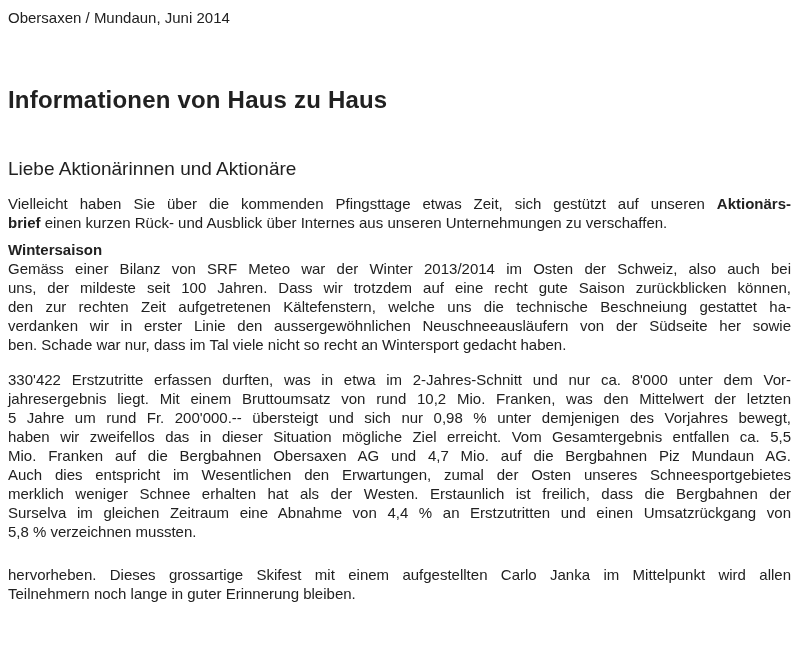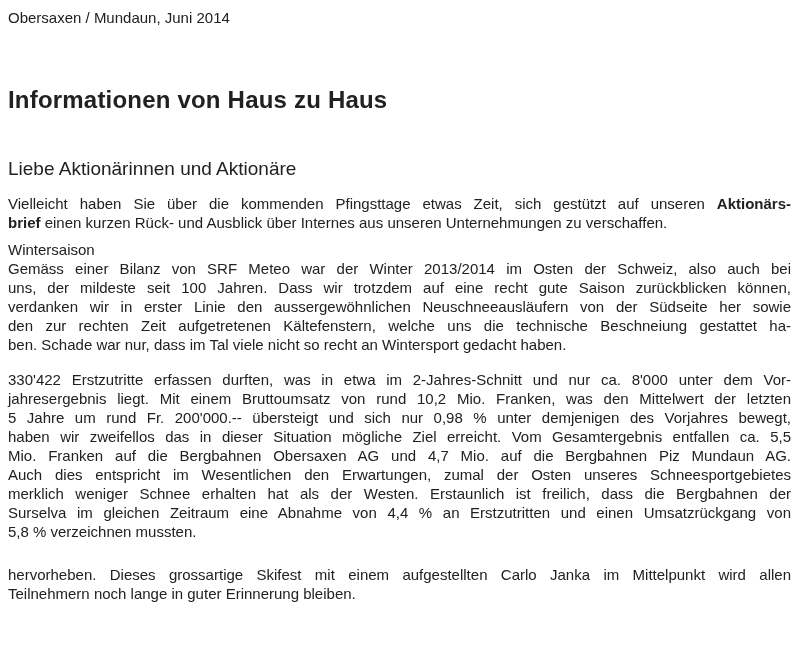--- a/index.html
+++ b/index.html
@@ -37,21 +37,21 @@
     line-height: 19px;
     margin: 0 0 16px 0;
   }
   .paragraph {
     font-size: 15px;
     line-height: 19px;
     margin: 0;
   }
   .section-heading {
     font-size: 15px;
-    font-weight: normal;
+    font-weight: bold;
     line-height: 19px;
     margin: 0;
   }
   
   .body-blocks > :nth-child(1) { margin-bottom: 8px; } 
   .body-blocks > :nth-child(2) { margin-bottom: 0; }    
   .body-blocks > :nth-child(3) { margin-bottom: 16px; } 
   .body-blocks > :nth-child(4) { margin-bottom: 24px; } 
   .body-blocks > :nth-child(5) { margin-bottom: 0; }    
 
@@ -77,22 +77,22 @@
 
   <main class="body-blocks">
       <div class="paragraph">
         <div class="line"><span>Vielleicht haben Sie über die kommenden Pfingsttage etwas Zeit, sich gestützt auf unseren </span><span class="bold">Aktionärs-</span></div>
         <div class="line line-last"><span class="bold">brief</span><span> einen kurzen Rück- und Ausblick über Internes aus unseren Unternehmungen zu verschaffen.</span></div>
       </div>
       <h2 class="section-heading">Wintersaison</h2>
       <div class="paragraph">
         <div class="line"><span>Gemäss einer Bilanz von SRF Meteo war der Winter 2013/2014 im Osten der Schweiz, also auch bei</span></div>
         <div class="line"><span>uns, der mildeste seit 100 Jahren. Dass wir trotzdem auf eine recht gute Saison zurückblicken können,</span></div>
+        <div class="line"><span>den zur rechten Zeit aufgetretenen Kältefenstern, welche uns die technische Beschneiung gestattet ha-</span></div>
         <div class="line"><span>verdanken wir in erster Linie den aussergewöhnlichen Neuschneeausläufern von der Südseite her sowie</span></div>
-        <div class="line"><span>den zur rechten Zeit aufgetretenen Kältefenstern, welche uns die technische Beschneiung gestattet ha-</span></div>
         <div class="line line-last"><span>ben. Schade war nur, dass im Tal viele nicht so recht an Wintersport gedacht haben.</span></div>
       </div>
       <div class="paragraph">
         <div class="line"><span>330'422 Erstzutritte erfassen durften, was in etwa im 2-Jahres-Schnitt und nur ca. 8'000 unter dem Vor-</span></div>
         <div class="line"><span>jahresergebnis liegt. Mit einem Bruttoumsatz von rund 10,2 Mio. Franken, was den Mittelwert der letzten</span></div>
         <div class="line"><span>5 Jahre um rund Fr. 200'000.-- übersteigt und sich nur 0,98 % unter demjenigen des Vorjahres bewegt,</span></div>
         <div class="line"><span>haben wir zweifellos das in dieser Situation mögliche Ziel erreicht. Vom Gesamtergebnis entfallen ca. 5,5</span></div>
         <div class="line"><span>Mio. Franken auf die Bergbahnen Obersaxen AG und 4,7 Mio. auf die Bergbahnen Piz Mundaun AG.</span></div>
         <div class="line"><span>Auch dies entspricht im Wesentlichen den Erwartungen, zumal der Osten unseres Schneesportgebietes</span></div>
         <div class="line"><span>merklich weniger Schnee erhalten hat als der Westen. Erstaunlich ist freilich, dass die Bergbahnen der</span></div>

